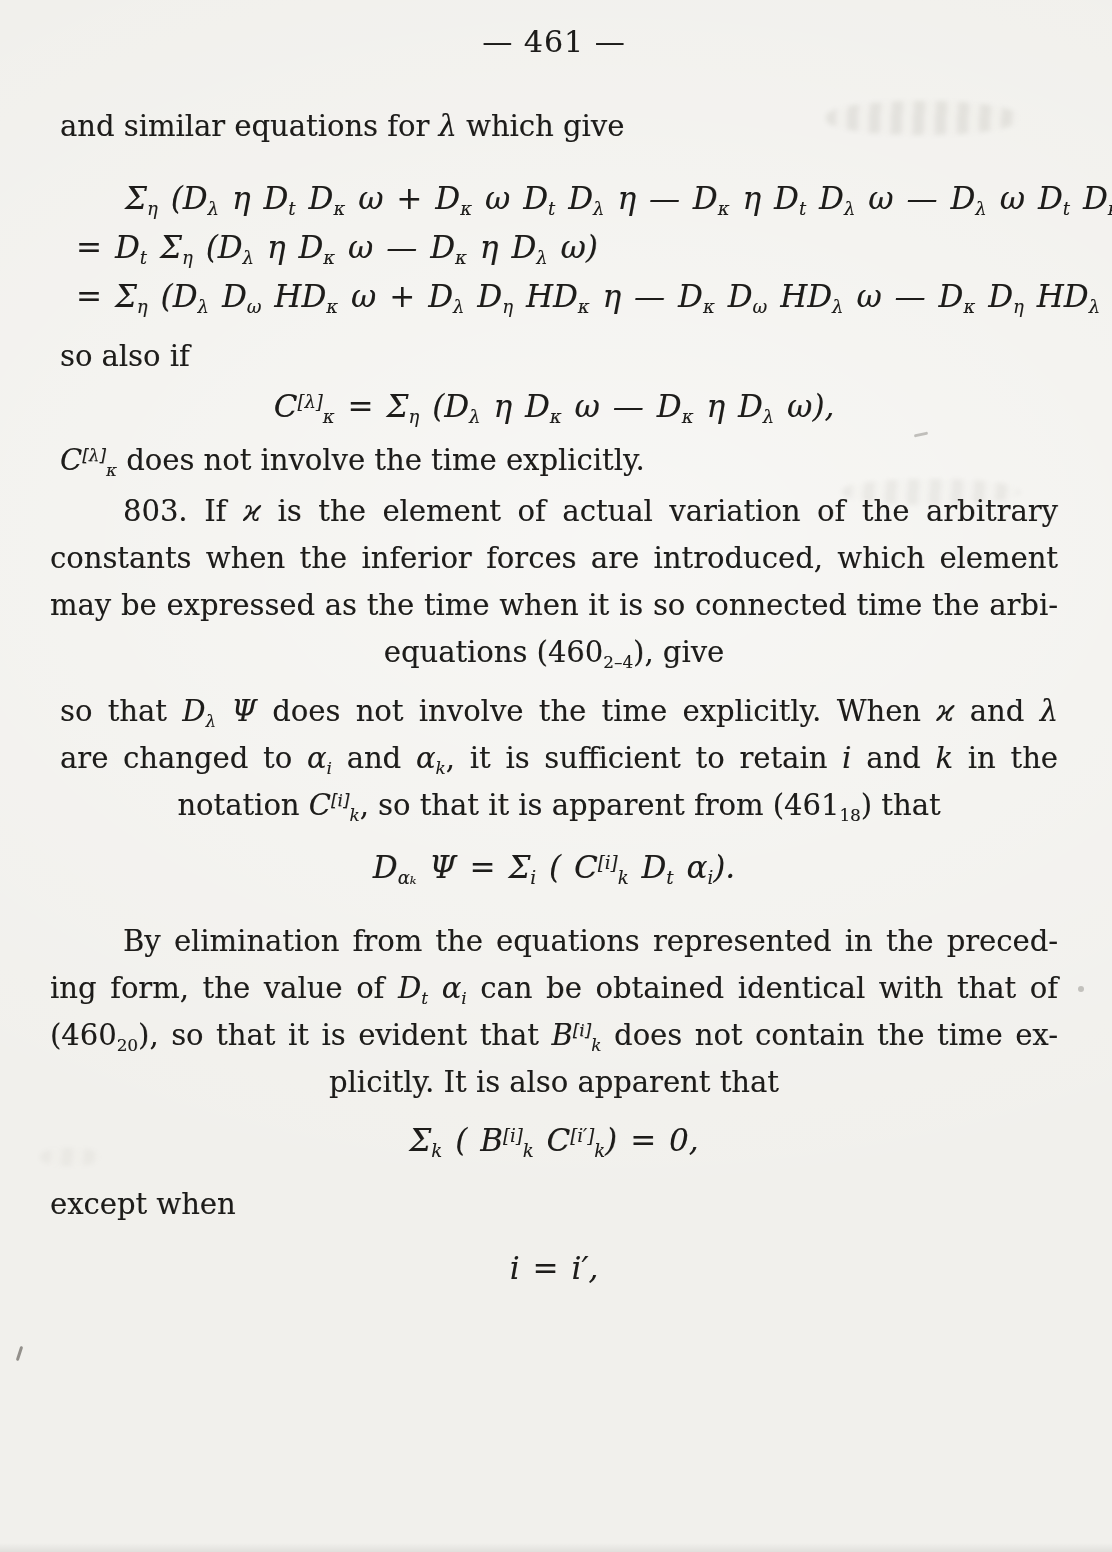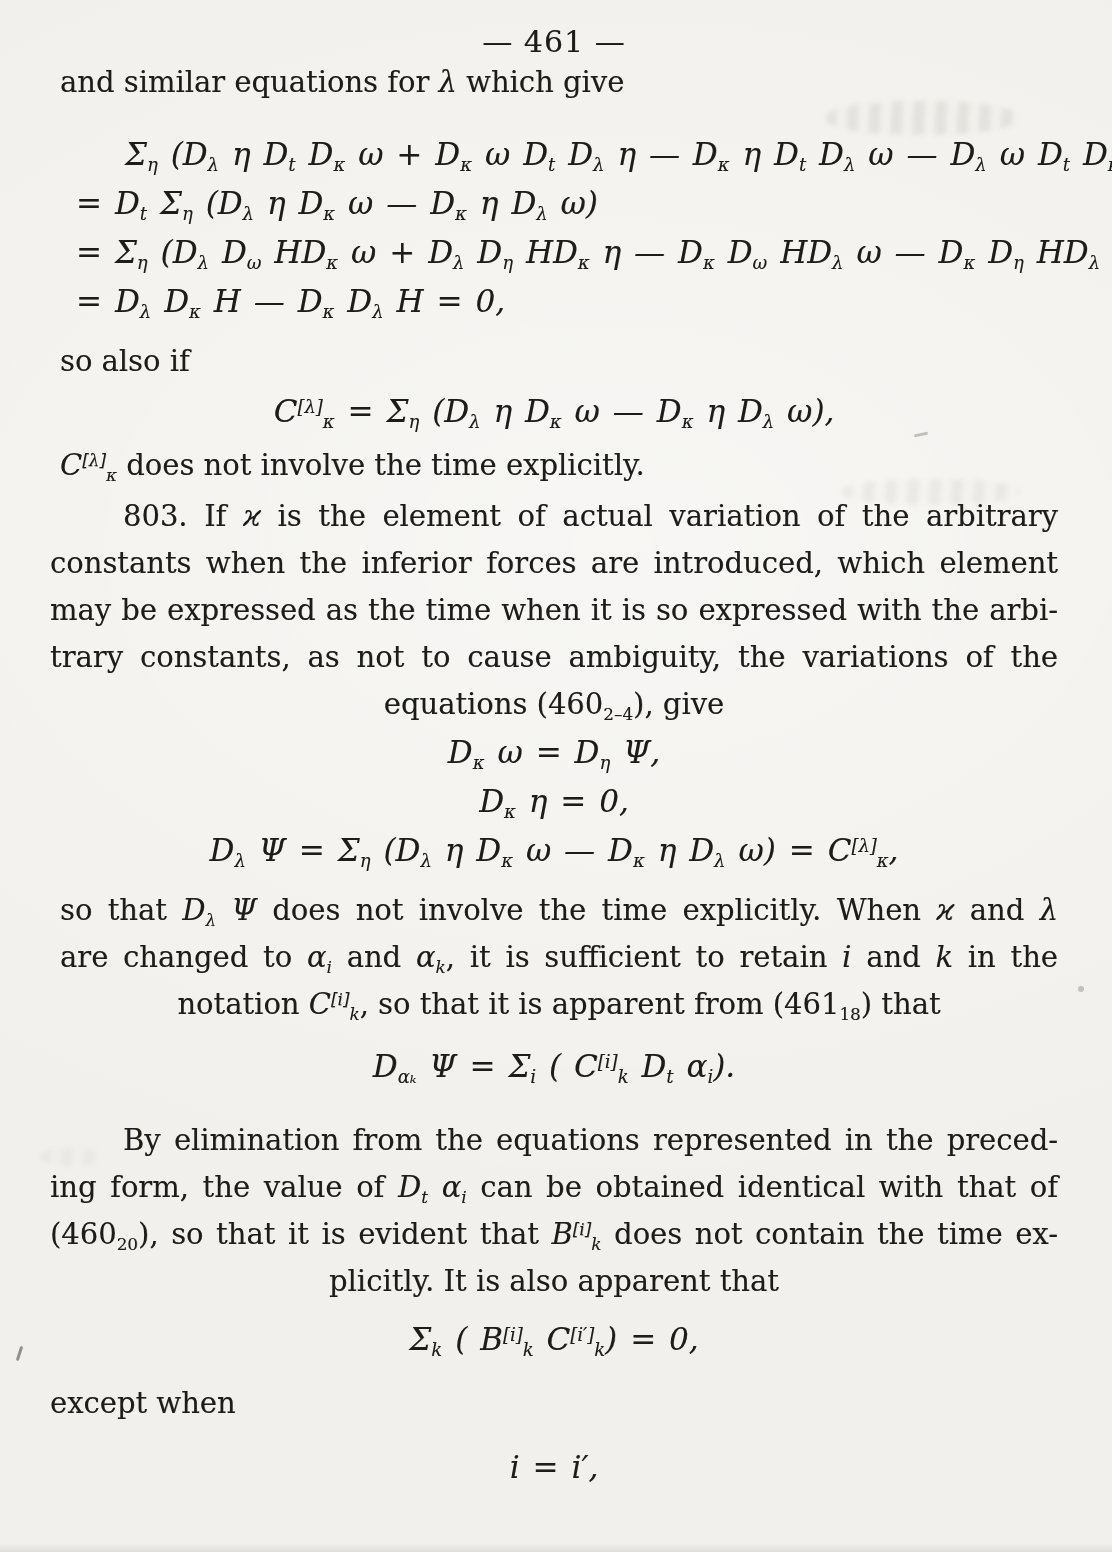--- a/index.html
+++ b/index.html
@@ -56,21 +56,21 @@
       rgba(130,124,112,0.30) 0 11px,
       rgba(205,200,190,0.10) 11px 22px);
     pointer-events:none;
   }
   .speck {
     position:absolute;
     background:rgba(70,66,60,0.55);
     pointer-events:none;
   }
   
-  .intro      { }
+  .intro      { margin-top:44px; }
   .blk1       { margin-top:24px; }
   .sothatif   { margin-top:12px; }
   .eqC        { margin-top:2px; }
   .cremark    { margin-top:6px; }
   .para803    { margin-top:4px; }
   .blk2       { margin-top:0px; }
   .parasothat { margin-top:12px;margin-left:10px; }
   .eqD        { margin-top:14px; }
   .paraelim   { margin-top:26px; }
   .eqE        { margin-top:10px; }
@@ -83,42 +83,35 @@
 <div class="sheet">
 
   <div class="pageno">— 461 —</div>
 
   <div class="bodyline pad10 intro">and similar equations for <i>λ</i> which give</div>
 
   <div class="blk1">
     <div class="eq eq-main-first"><i>Σ<sub>η</sub> (D<sub>λ</sub> η D<sub>t</sub> D<sub>κ</sub> ω + D<sub>κ</sub> ω D<sub>t</sub> D<sub>λ</sub> η — D<sub>κ</sub> η D<sub>t</sub> D<sub>λ</sub> ω — D<sub>λ</sub> ω D<sub>t</sub> D<sub>κ</sub> η)</i></div>
     <div class="eq eq-main-rest"><i>= D<sub>t</sub> Σ<sub>η</sub> (D<sub>λ</sub> η D<sub>κ</sub> ω — D<sub>κ</sub> η D<sub>λ</sub> ω)</i></div>
     <div class="eq eq-main-rest"><i>= Σ<sub>η</sub> (D<sub>λ</sub> D<sub>ω</sub> HD<sub>κ</sub> ω + D<sub>λ</sub> D<sub>η</sub> HD<sub>κ</sub> η — D<sub>κ</sub> D<sub>ω</sub> HD<sub>λ</sub> ω — D<sub>κ</sub> D<sub>η</sub> HD<sub>λ</sub> η)</i></div>
-    <div class="eq eq-main-rest"><i>= D<sub>λ</sub> D<sub>κ</sub> H — D<sub>κ</sub> D<sub>λ</sub> H = 0,</i></div>
   </div>
 
   <div class="bodyline pad10 sothatif">so also if</div>
 
   <div class="eq center eqC"><i>C<sup>[λ]</sup><sub>κ</sub> = Σ<sub>η</sub> (D<sub>λ</sub> η D<sub>κ</sub> ω — D<sub>κ</sub> η D<sub>λ</sub> ω),</i></div>
 
   <div class="bodyline pad10 cremark"><i>C<sup>[λ]</sup><sub>κ</sub></i> does not involve the time explicitly.</div>
 
   <div class="para803">
     <div class="bodyline jline indent">803.  If <i>ϰ</i> is the element of actual variation of the arbitrary</div>
     <div class="bodyline jline">constants when the inferior forces are introduced, which element</div>
-    <div class="bodyline jline">may be expressed as the time when it is so expressed with the arbi-</div>
-    <div class="bodyline jline">trary constants, as not to cause ambiguity, the variations of the</div>
+    <div class="bodyline jline">may be expressed as the time when it is so connected time the arbi-</div>
     <div class="bodyline lastline">equations (460<sub>2–4</sub>), give</div>
   </div>
 
-  <div class="blk2">
-    <div class="eq center"><i>D<sub>κ</sub> ω = D<sub>η</sub> Ψ,</i></div>
-    <div class="eq center"><i>D<sub>κ</sub> η = 0,</i></div>
-    <div class="eq center"><i>D<sub>λ</sub> Ψ = Σ<sub>η</sub> (D<sub>λ</sub> η D<sub>κ</sub> ω — D<sub>κ</sub> η D<sub>λ</sub> ω) = C<sup>[λ]</sup><sub>κ</sub>,</i></div>
-  </div>
 
   <div class="parasothat">
     <div class="bodyline jline">so that <i>D<sub>λ</sub> Ψ</i> does not involve the time explicitly.  When <i>ϰ</i> and <i>λ</i></div>
     <div class="bodyline jline">are changed to <i>α<sub>i</sub></i> and <i>α<sub>k</sub></i>, it is sufficient to retain <i>i</i> and <i>k</i> in the</div>
     <div class="bodyline lastline">notation  <i>C<sup>[i]</sup><sub>k</sub></i>, so that it is apparent from (461<sub>18</sub>) that</div>
   </div>
 
   <div class="eq center eqD"><i>D<sub>αₖ</sub> Ψ = Σ<sub>i</sub> ( C<sup>[i]</sup><sub>k</sub> D<sub>t</sub> α<sub>i</sub>).</i></div>
 
   <div class="paraelim">

